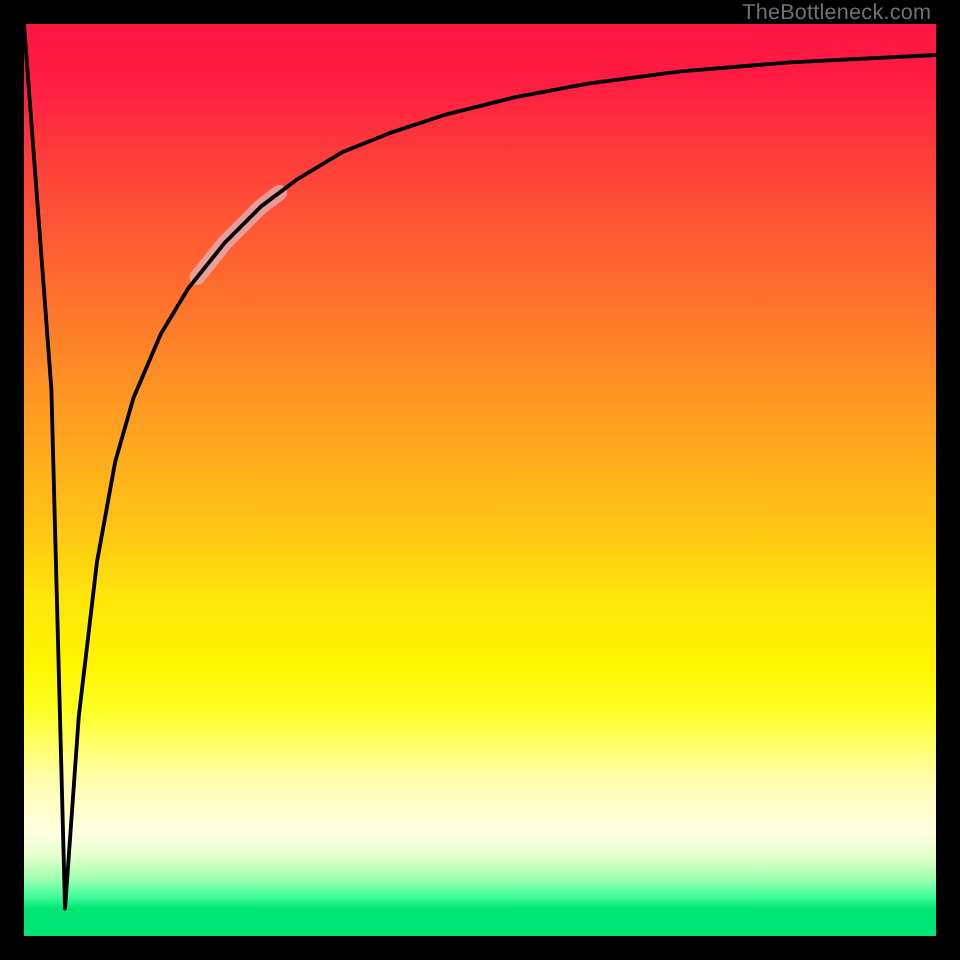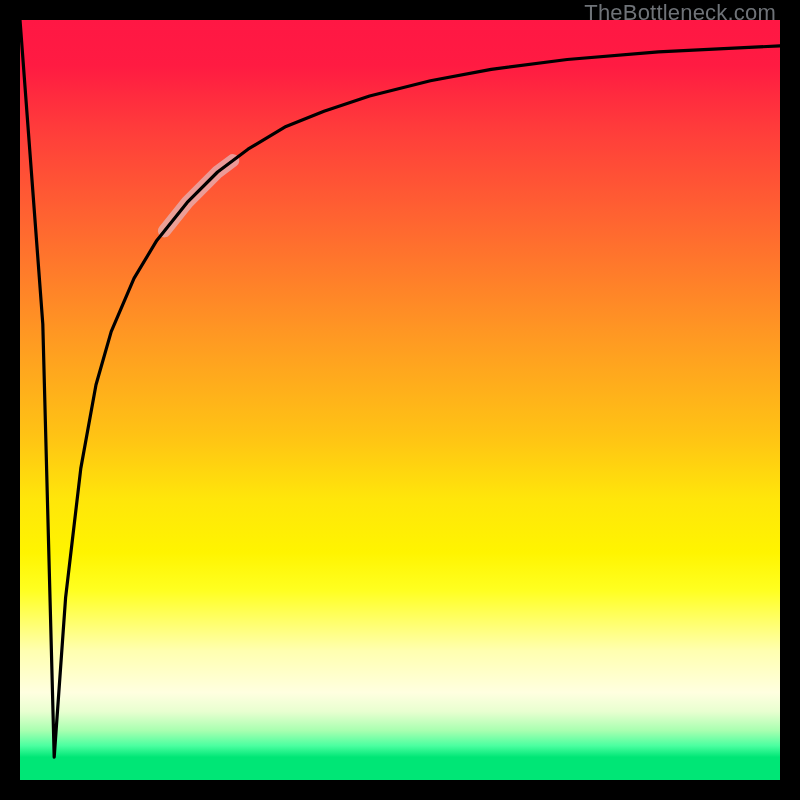--- a/index.html
+++ b/index.html
@@ -42,21 +42,21 @@
       #4affa0 95.5%,
       #00e676 97%,
       #00e676 100%
     );
   }
   .watermark {
     position: absolute;
     top: 0px;
     right: 24px;
     color: #6f7378;
-    font-size: 22px;
+    font-size: 18px;
     font-weight: 400;
     letter-spacing: 0.2px;
     user-select: none;
   }
   svg.curve {
     position: absolute;
     left: 20px;
     top: 20px;
     width: 760px;
     height: 760px;

